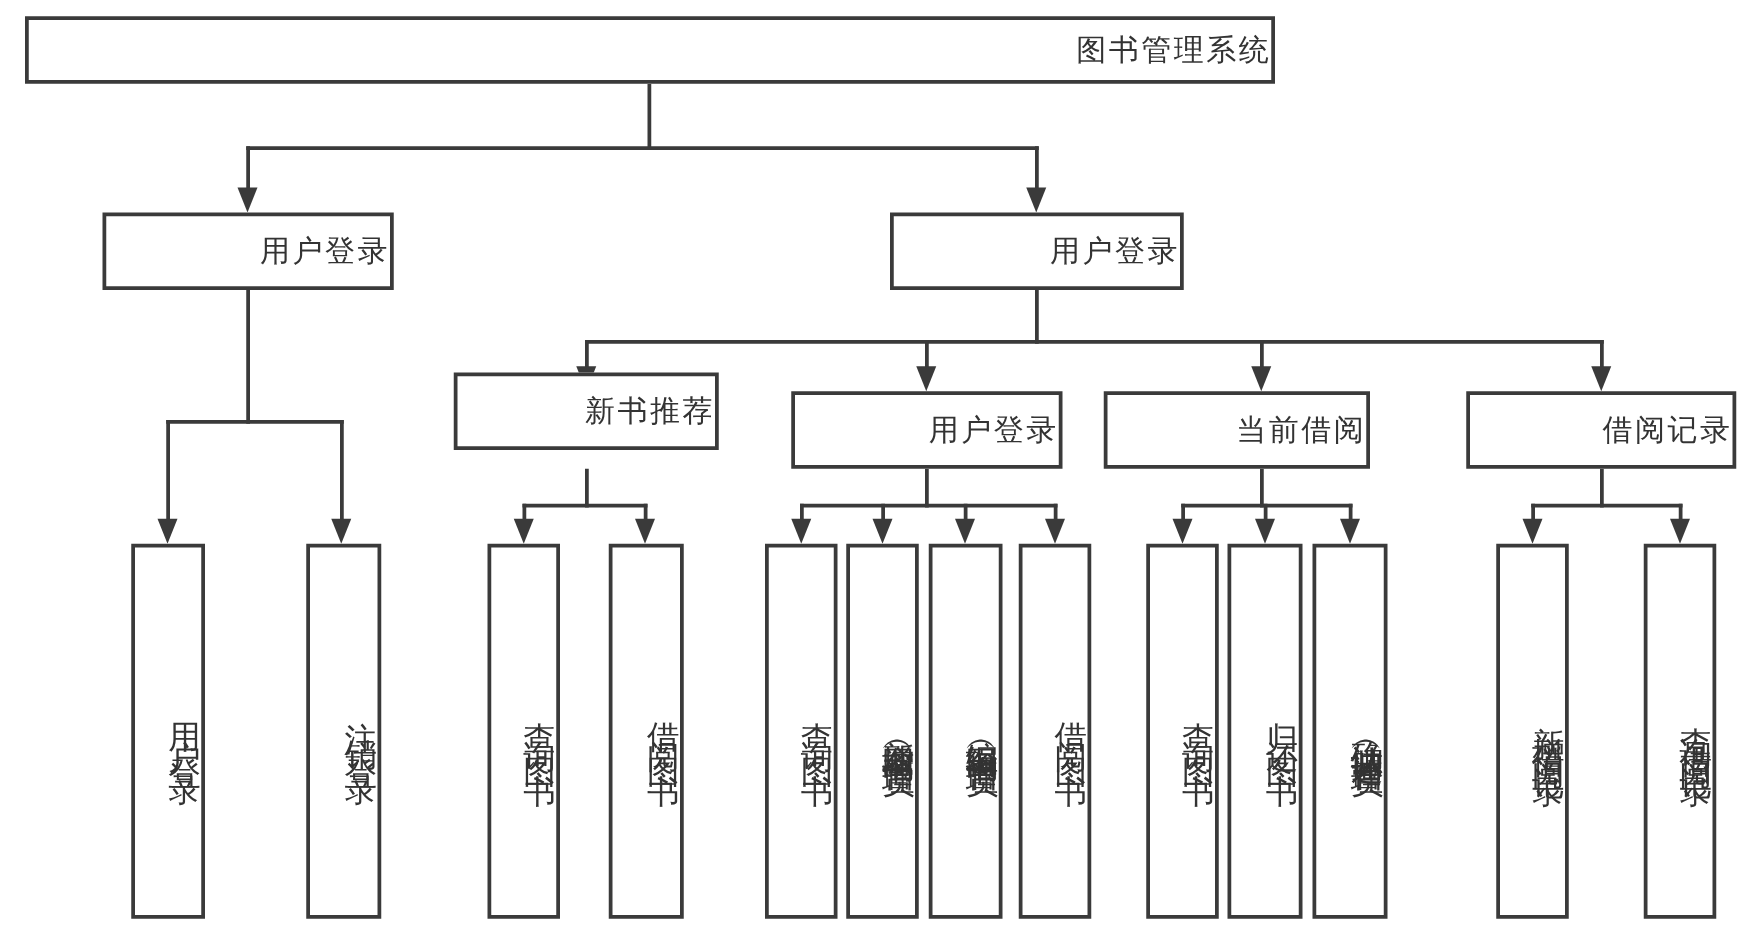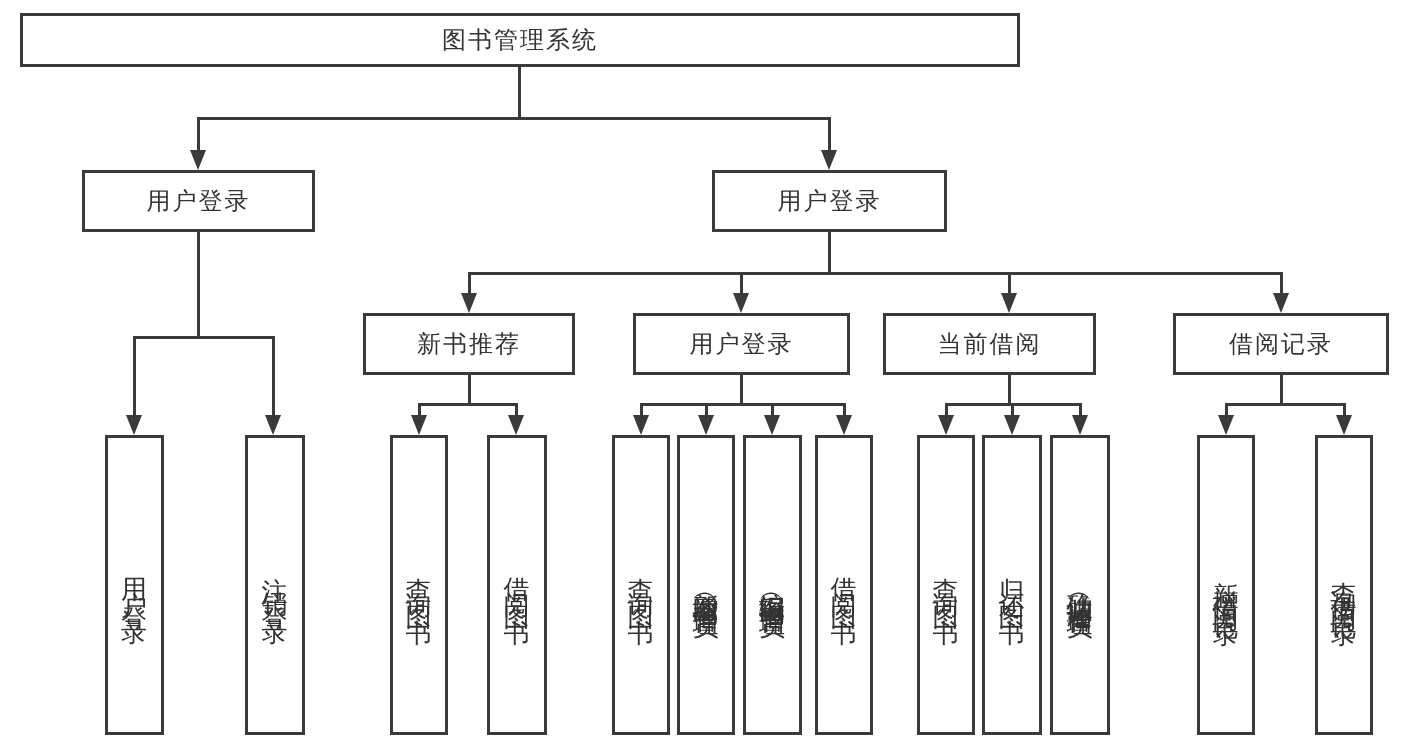--- a/index.html
+++ b/index.html
@@ -8,21 +8,21 @@
     --bg:#ffffff;
     --wm:#c8c8c8;
   }
   html,body{margin:0;padding:0;background:#fff;}
   .canvas{
     position:relative;width:1405px;height:747px;background:var(--bg);
     font-family:"Liberation Sans","DejaVu Sans",sans-serif;overflow:hidden;
   }
   .node{
     position:absolute;box-sizing:border-box;border:3px solid var(--line);
-    background:#fff;display:flex;align-items:center;justify-content:center;
+    background:#fff;display:flex;align-items:center;justify-content:flex-end;
   }
   .hl{font-size:24px;color:var(--text);letter-spacing:2px;white-space:nowrap;}
   .vl{
     writing-mode:vertical-rl;text-orientation:mixed;
     font-size:26px;color:var(--text);line-height:1;
   }
   .sp4{letter-spacing:14px;}
   .sp6{letter-spacing:8px;}
   .sp9{letter-spacing:3px;}
   .vline{position:absolute;width:3px;background:var(--line);}
@@ -106,21 +106,21 @@
     <span class="hl">图书管理系统</span>
   </div>
 
   <div class="node" style="left:82px;top:170px;width:233px;height:62px">
     <span class="hl">用户登录</span>
   </div>
   <div class="node" style="left:712px;top:170px;width:235px;height:62px">
     <span class="hl">用户登录</span>
   </div>
 
-  <div class="node" style="left:363px;top:313px;width:212px;height:62px">
+  <div class="node" style="left:363px;top:298px;width:212px;height:62px">
     <span class="hl">新书推荐</span>
   </div>
   <div class="node" style="left:633px;top:313px;width:217px;height:62px">
     <span class="hl">用户登录</span>
   </div>
   <div class="node" style="left:883px;top:313px;width:213px;height:62px">
     <span class="hl">当前借阅</span>
   </div>
   <div class="node" style="left:1173px;top:313px;width:216px;height:62px">
     <span class="hl">借阅记录</span>

